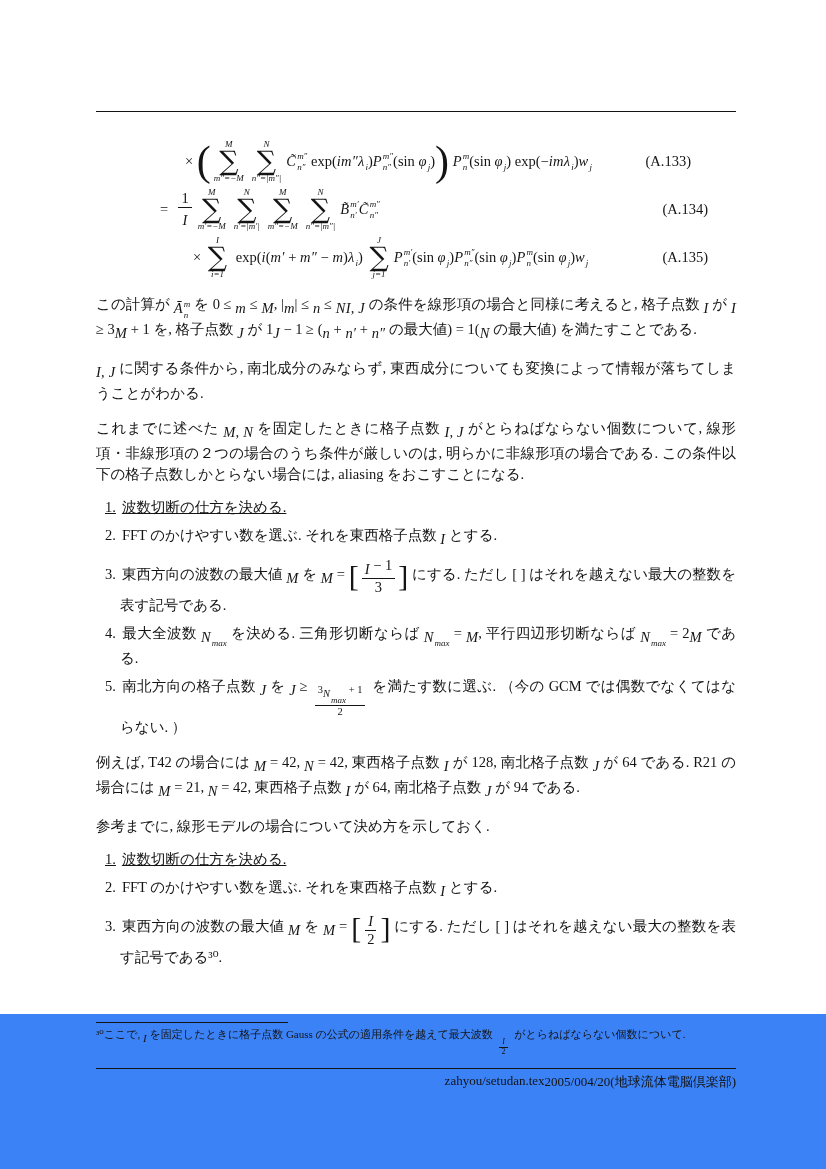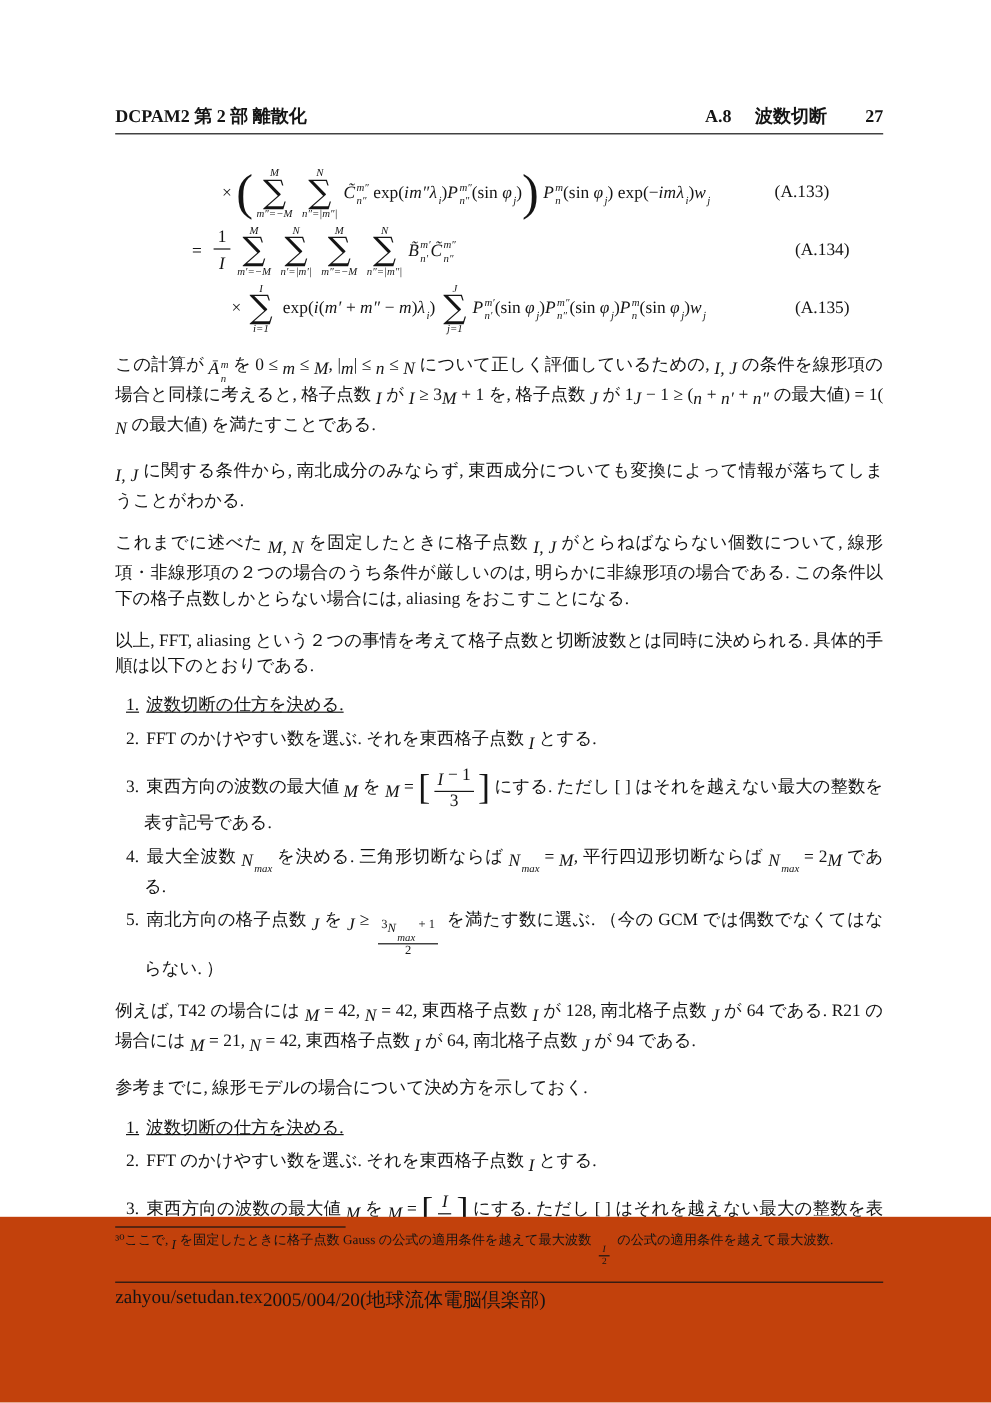--- a/index.html
+++ b/index.html
@@ -54,41 +54,33 @@
               font-family:"DejaVu Serif","DejaVu Sans",serif;}
   .mfrac{display:inline-flex;flex-direction:column;align-items:center;
          vertical-align:middle;margin:0 3px;line-height:1.12;}
   .mfrac .mnum{border-bottom:1px solid #141414;padding:0 3px;}
   .mfrac .mden{padding:0 3px;}
   .mfrac.sm{font-size:0.72em;vertical-align:-2px;}
   .mbig{display:inline-block;vertical-align:middle;font-weight:400;}
   .mbig.lg{font-size:42px;line-height:40px;}
   .mbig.md{font-size:30px;line-height:30px;}
   
-  .bottom-area{position:absolute;left:0;top:1014px;width:826px;height:155px;background:#c2410c;}
+  .bottom-area{position:absolute;left:0;top:1014px;width:826px;height:155px;background:#3b82f6;}
   .footnote-rule{position:absolute;left:96px;top:8px;width:192px;border-top:1px solid #141414;}
   .footnote{position:absolute;left:96px;top:13px;width:640px;
             font-size:11px;line-height:15px;text-align:justify;}
   .footer-rule{position:absolute;left:96px;top:54px;width:640px;border-top:1px solid #141414;}
   .footer{position:absolute;left:96px;top:59px;width:640px;
-          display:flex;justify-content:flex-start;font-size:16px;}
+          display:flex;justify-content:flex-end;font-size:13px;}
 </style>
 </head>
 <body>
 
 <div class="page">
 
-  <div class="header">
-    <div class="h-left">DCPAM2 第 2 部 離散化</div>
-    <div class="h-right">
-      <span>A.8</span>
-      <span class="sec-title">波数切断</span>
-      <span class="pagenum">27</span>
-    </div>
-  </div>
   <div class="header-rule"></div>
 
   <div class="content">
     <div id="equations">
         <div class="eq-row">
           <div class="eq-content"><span class="mtext">× </span><span class="mbig lg">(</span><span class="msum"><span class="mlim">M</span><span class="msig">∑</span><span class="mlim">m″=−M</span></span><span class="msum"><span class="mlim">N</span><span class="msig">∑</span><span class="mlim">n″=|m″|</span></span><span class="mv"><span class="mit">C̃</span><span class="msc"><span class="msup">m″</span><span class="msub">n″</span></span></span><span class="mtext"> exp(</span><span class="mv"><span class="mit">im″λ</span><span class="msc"><span class="msup">&nbsp;</span><span class="msub">i</span></span></span><span class="mtext">)</span><span class="mv"><span class="mit">P</span><span class="msc"><span class="msup">m″</span><span class="msub">n″</span></span></span><span class="mtext">(sin </span><span class="mv"><span class="mit">φ</span><span class="msc"><span class="msup">&nbsp;</span><span class="msub">j</span></span></span><span class="mtext">)</span><span class="mbig lg">)</span><span class="mtext"> </span><span class="mv"><span class="mit">P</span><span class="msc"><span class="msup">m</span><span class="msub">n</span></span></span><span class="mtext">(sin </span><span class="mv"><span class="mit">φ</span><span class="msc"><span class="msup">&nbsp;</span><span class="msub">j</span></span></span><span class="mtext">)</span><span class="mtext"> exp(−</span><span class="mv"><span class="mit">imλ</span><span class="msc"><span class="msup">&nbsp;</span><span class="msub">i</span></span></span><span class="mtext">)</span><span class="mv"><span class="mit">w</span><span class="msc"><span class="msup">&nbsp;</span><span class="msub">j</span></span></span></div>
           <span class="eq-num">(A.133)</span>
         </div>
         <div class="eq-row">
           <div class="eq-content"><span class="mtext">=  </span><span class="mfrac"><span class="mnum"><span class="mtext">1</span></span><span class="mden"><span class="mv"><span class="mit">I</span></span></span></span><span class="msum"><span class="mlim">M</span><span class="msig">∑</span><span class="mlim">m′=−M</span></span><span class="msum"><span class="mlim">N</span><span class="msig">∑</span><span class="mlim">n′=|m′|</span></span><span class="msum"><span class="mlim">M</span><span class="msig">∑</span><span class="mlim">m″=−M</span></span><span class="msum"><span class="mlim">N</span><span class="msig">∑</span><span class="mlim">n″=|m″|</span></span><span class="mv"><span class="mit">B̃</span><span class="msc"><span class="msup">m′</span><span class="msub">n′</span></span></span><span class="mv"><span class="mit">C̃</span><span class="msc"><span class="msup">m″</span><span class="msub">n″</span></span></span></div>
@@ -109,21 +101,21 @@
           </span><span class="mtext"> を 0 ≤ </span><span class="mv">
             <span class="mit">m</span>
           </span><span class="mtext"> ≤ </span><span class="mv">
             <span class="mit">M</span>
           </span><span class="mtext">, |</span><span class="mv">
             <span class="mit">m</span>
           </span><span class="mtext">| ≤ </span><span class="mv">
             <span class="mit">n</span>
           </span><span class="mtext"> ≤ </span><span class="mv">
             <span class="mit">N</span>
-          </span><span class="mtext"> について正しく評価しているための, </span><span class="mv">
+          </span><span class="mv">
             <span class="mit">I, J</span>
           </span><span class="mtext"> の条件を線形項の場合と同様に考えると, 格子点数 </span><span class="mv">
             <span class="mit">I</span>
           </span><span class="mtext"> が </span><span class="mv">
             <span class="mit">I</span>
           </span><span class="mtext"> ≥ 3</span><span class="mv">
             <span class="mit">M</span>
           </span><span class="mtext"> + 1 を, 格子点数 </span><span class="mv">
             <span class="mit">J</span>
           </span><span class="mtext"> が 1</span><span class="mv">
@@ -138,21 +130,20 @@
             <span class="mit">N</span>
           </span><span class="mtext"> の最大値) を満たすことである.</span></div>
         <div class="para"><span class="mv">
             <span class="mit">I, J</span>
           </span><span class="mtext"> に関する条件から, 南北成分のみならず, 東西成分についても変換によって情報が落ちてしまうことがわかる.</span></div>
         <div class="para"><span class="mtext">これまでに述べた </span><span class="mv">
             <span class="mit">M, N</span>
           </span><span class="mtext"> を固定したときに格子点数 </span><span class="mv">
             <span class="mit">I, J</span>
           </span><span class="mtext"> がとらねばならない個数について, 線形項・非線形項の２つの場合のうち条件が厳しいのは, 明らかに非線形項の場合である. この条件以下の格子点数しかとらない場合には, aliasing をおこすことになる.</span></div>
-        <div class="para"><span class="mtext">以上, FFT, aliasing という２つの事情を考えて格子点数と切断波数とは同時に決められる. 具体的手順は以下のとおりである.</span></div>
         <div class="list">
           <div class="li"><span class="num">1.</span><span class="mtext">波数切断の仕方を決める.</span></div>
           <div class="li"><span class="num">2.</span><span class="mtext">FFT のかけやすい数を選ぶ. それを東西格子点数 </span><span class="mv">
               <span class="mit">I</span>
             </span><span class="mtext"> とする.</span></div>
           <div class="li"><span class="num">3.</span><span class="mtext">東西方向の波数の最大値 </span><span class="mv">
               <span class="mit">M</span>
             </span><span class="mtext"> を </span><span class="mv">
               <span class="mit">M</span>
             </span><span class="mtext"> = </span><span class="mbig md">[</span><span class="mfrac">
@@ -238,21 +229,21 @@
 
   <div class="bottom-area">
     <div class="footnote-rule"></div>
     <div class="footnote" id="footnote"><span class="mtext">³⁰ここで, </span><span class="mv">
           <span class="mit">I</span>
         </span><span class="mtext"> を固定したときに格子点数 Gauss の公式の適用条件を越えて最大波数 </span><span class="mfrac sm">
           <span class="mnum"><span class="mv">
               <span class="mit">I</span>
             </span></span>
           <span class="mden"><span class="mtext">2</span></span>
-        </span><span class="mtext"> の公式の適用条件を越えて最大波数.</span></div>
+        </span><span class="mtext"> がとらねばならない個数について.</span></div>
     <div class="footer-rule"></div>
     <div class="footer">
       <span>zahyou/setudan.tex</span>
       <span>2005/004/20(地球流体電脳倶楽部)</span>
     </div>
   </div>
 
 </div>
 
 </body></html>

